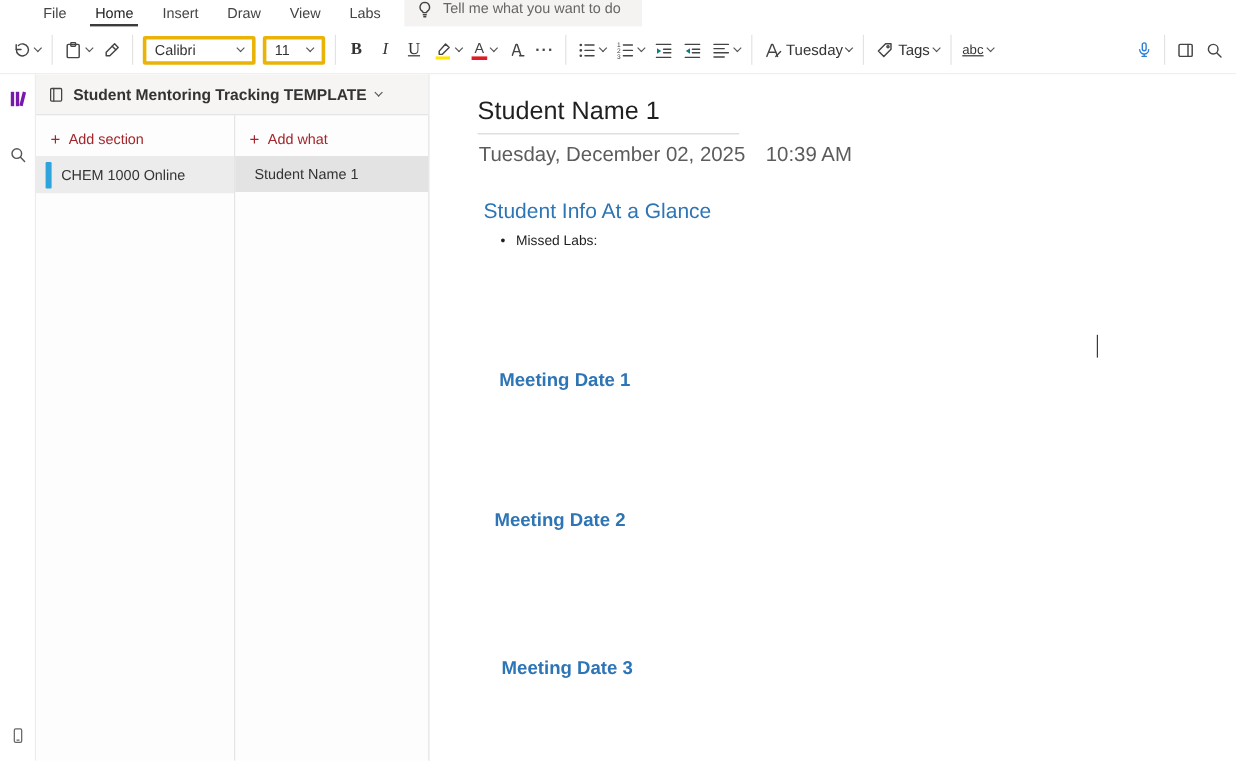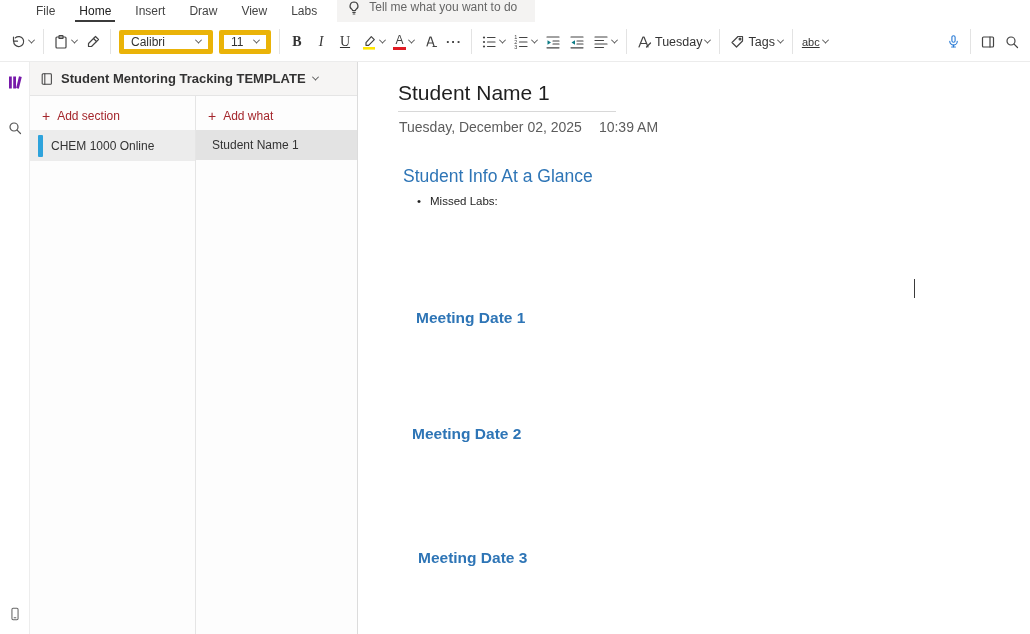--- a/index.html
+++ b/index.html
@@ -10,21 +10,21 @@
   .menubar { height:22px; display:flex; align-items:stretch; font-size:12px; color:#444; background:#fff;margin-left:24px; }
   .menu-item { padding:0 12px; display:flex; align-items:center; cursor:default; position:relative; }
   .menu-item.active { font-weight:400; color:#222; }
   .menu-item.active::after { content:""; position:absolute; left:8px; right:8px; bottom:0; height:2px; background:#3b3b3b; }
   .tellme { margin-left:8px; width:198px; background:#f4f3f2; display:flex; align-items:flex-start; gap:7px; padding:0 9px; color:#666; font-size:12px; }
 
   
   .ribbon { height:40px; display:flex; align-items:center; padding:0 6px; border-bottom:1px solid #ececec; background:#fff; }
   .tbtn { height:30px; min-width:24px; padding:0 4px; display:flex; align-items:center; justify-content:center; gap:3px; color:#444; font-size:13px; border-radius:2px; }
   .vdiv { width:1px; height:25px; background:#e3e3e3; margin:0 5px; flex:none; }
-  .combo { height:24px; border:5px solid #eab308; border-radius:2px; display:flex; align-items:center; justify-content:space-between; padding:0 7px; font-size:12px; color:#333; margin:0 3px; background:#fff; }
+  .combo { height:24px; border:3px solid #eab308; border-radius:2px; display:flex; align-items:center; justify-content:space-between; padding:0 7px; font-size:12px; color:#333; margin:0 3px; background:#fff; }
   .combo.font { width:94px; }
   .combo.size { width:52px; }
   .chev { display:inline-block; width:5px; height:5px; border-right:1.3px solid #555; border-bottom:1.3px solid #555; transform:rotate(45deg) translate(-1px,-1px); flex:none; }
   .glyph-serif { font-family:"Liberation Serif", serif; font-size:14px; color:#333; }
   .b { font-weight:700; }
   .i { font-style:italic; }
   .u { text-decoration:underline; }
   .stack { display:flex; flex-direction:column; align-items:center; line-height:1; }
   .colorbar { width:13px; height:3px; margin-top:1px; }
   .more-dots { font-weight:700; letter-spacing:1px; font-size:13px; color:#444; }
@@ -53,21 +53,21 @@
   .sec-row { height:31px; display:flex; align-items:center; padding:0 8px; font-size:12px; color:#333; gap:8px; white-space:nowrap; overflow:hidden; }
   .sec-row.selected { background:#ececec; }
   .sec-bar { width:5px; height:22px; border-radius:1px; flex:none; }
   .page-row { height:30px; display:flex; align-items:center; padding:0 16px; font-size:12px; color:#333; }
   .page-row.selected { background:#e3e3e3; }
 
   
   .content { flex:1; position:relative; background:#fff; overflow:hidden; }
   .page-title { position:absolute; left:40px; top:19px; font-size:21px; color:#1f1f1f; }
   .title-underline { position:absolute; left:40px; top:49px; width:218px; height:1px; background:#d8d8d8; }
-  .date-row { position:absolute; left:41px; top:57px; font-size:14px; color:#5c5c5c;text-align:right; }
+  .date-row { position:absolute; left:41px; top:57px; font-size:17px; color:#5c5c5c;text-align:right; }
   .date-row .time { margin-left:17px; }
   .h-glance { position:absolute; left:45px; top:104px; font-size:17.5px; color:#2e75b6; }
   .bullet-row { position:absolute; left:59px; top:133px; font-size:11.5px; color:#1f1f1f; display:flex; gap:9px; }
   .caret { position:absolute; left:556px; top:217px; width:1px; height:19px; background:#3a3a3a; }
   .meeting { position:absolute; font-size:15.5px; font-weight:700; color:#2e75b6; }
   .meeting.m1 { left:58px; top:247px; }
   .meeting.m2 { left:54px; top:363px; }
   .meeting.m3 { left:60px; top:487px; }
 </style>
 </head>

